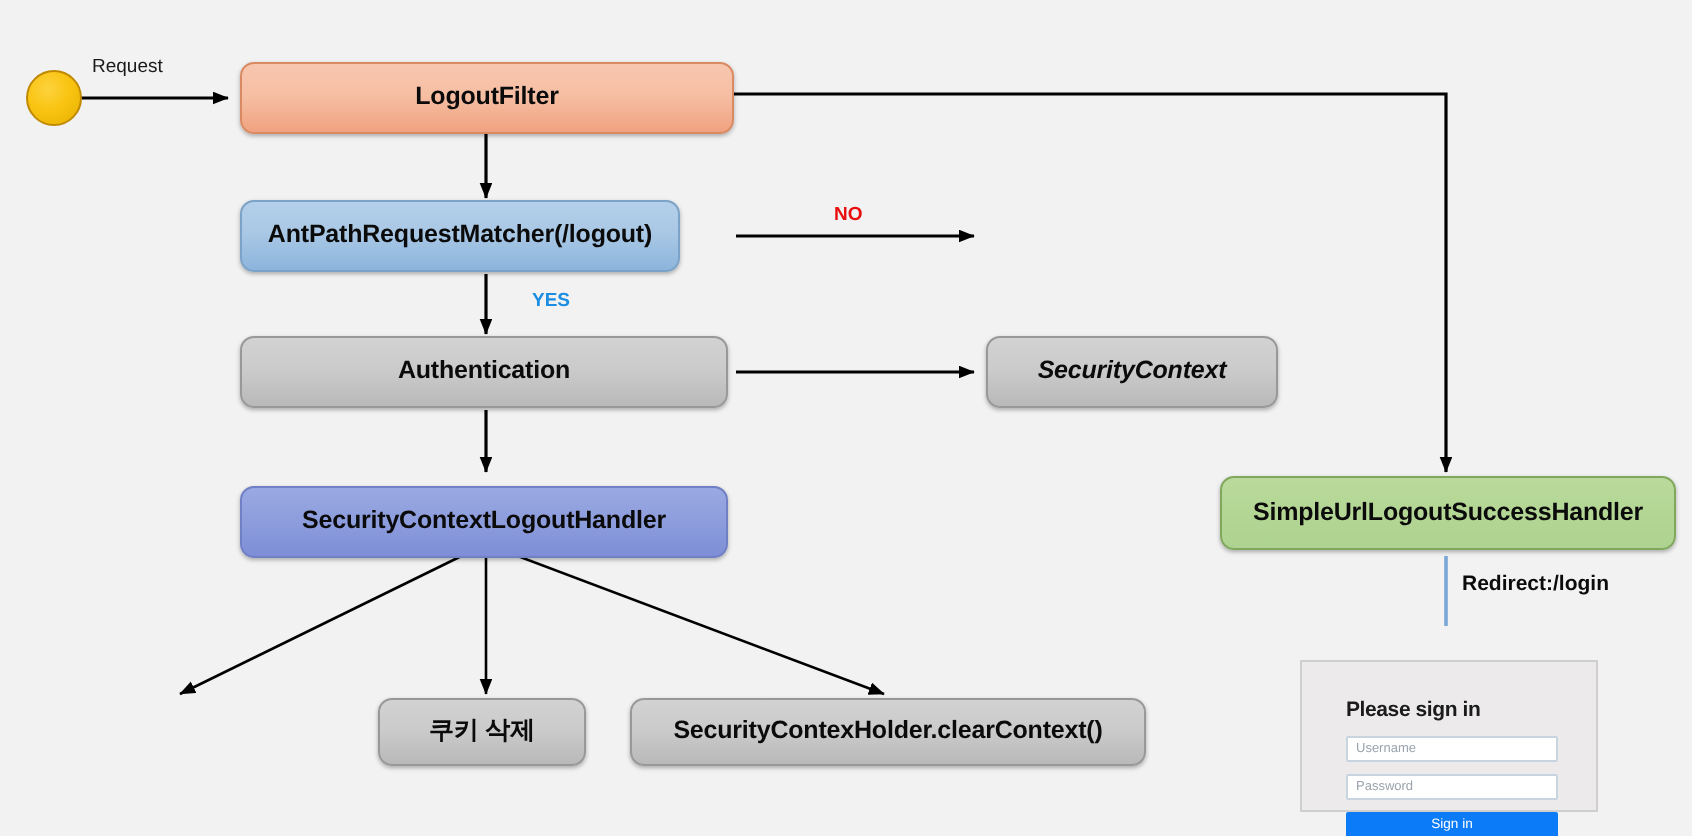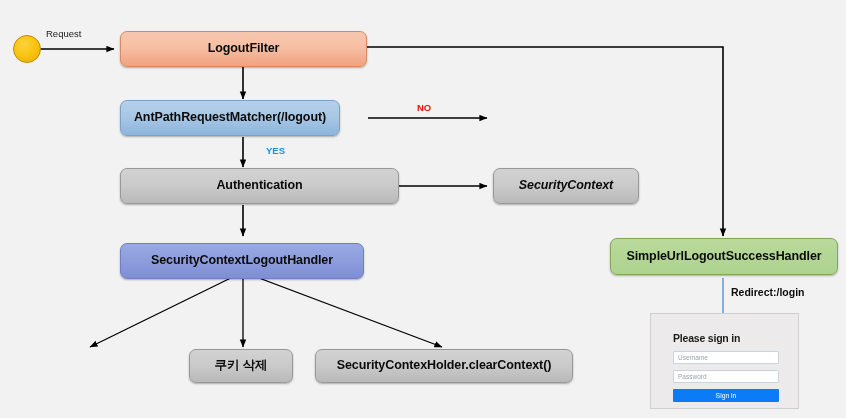--- a/index.html
+++ b/index.html
@@ -181,21 +181,21 @@
 
   <div class="node orange" style="left:120px; top:31px; width:247px; height:36px;">
     <span>LogoutFilter</span>
   </div>
 
   <div class="node blue" style="left:120px; top:100px; width:220px; height:36px;">
     <span>AntPathRequestMatcher(/logout)</span>
   </div>
 
 
-  <div class="node gray" style="left:120px; top:168px; width:279px; height:36px;">
+  <div class="node gray" style="left:120px; top:168px; width:244px; height:36px;">
     <span>Authentication</span>
   </div>
 
   <div class="node gray" style="left:493px; top:168px; width:146px; height:36px;font-style:italic;">
     <span>SecurityContext</span>
   </div>
 
   <div class="node purple" style="left:120px; top:243px; width:244px; height:36px;">
     <span>SecurityContextLogoutHandler</span>
   </div>
@@ -206,21 +206,21 @@
 
 
   <div class="node gray" style="left:189px; top:349px; width:104px; height:34px;">
     <span>쿠키 삭제</span>
   </div>
 
   <div class="node gray" style="left:315px; top:349px; width:258px; height:34px;">
     <span>SecurityContexHolder.clearContext()</span>
   </div>
 
-  <div id="login-card" style="left:650px; top:313px; width:149px; height:96px;">
+  <div id="login-card" style="left:650px; top:330px; width:149px; height:76px;">
     <div id="login-inner">
       <div id="login-title">Please sign in</div>
       <div class="login-input">Username</div>
       <div class="login-input">Password</div>
       <div id="login-submit">Sign in</div>
     </div>
   </div>
 
 </div>
 

